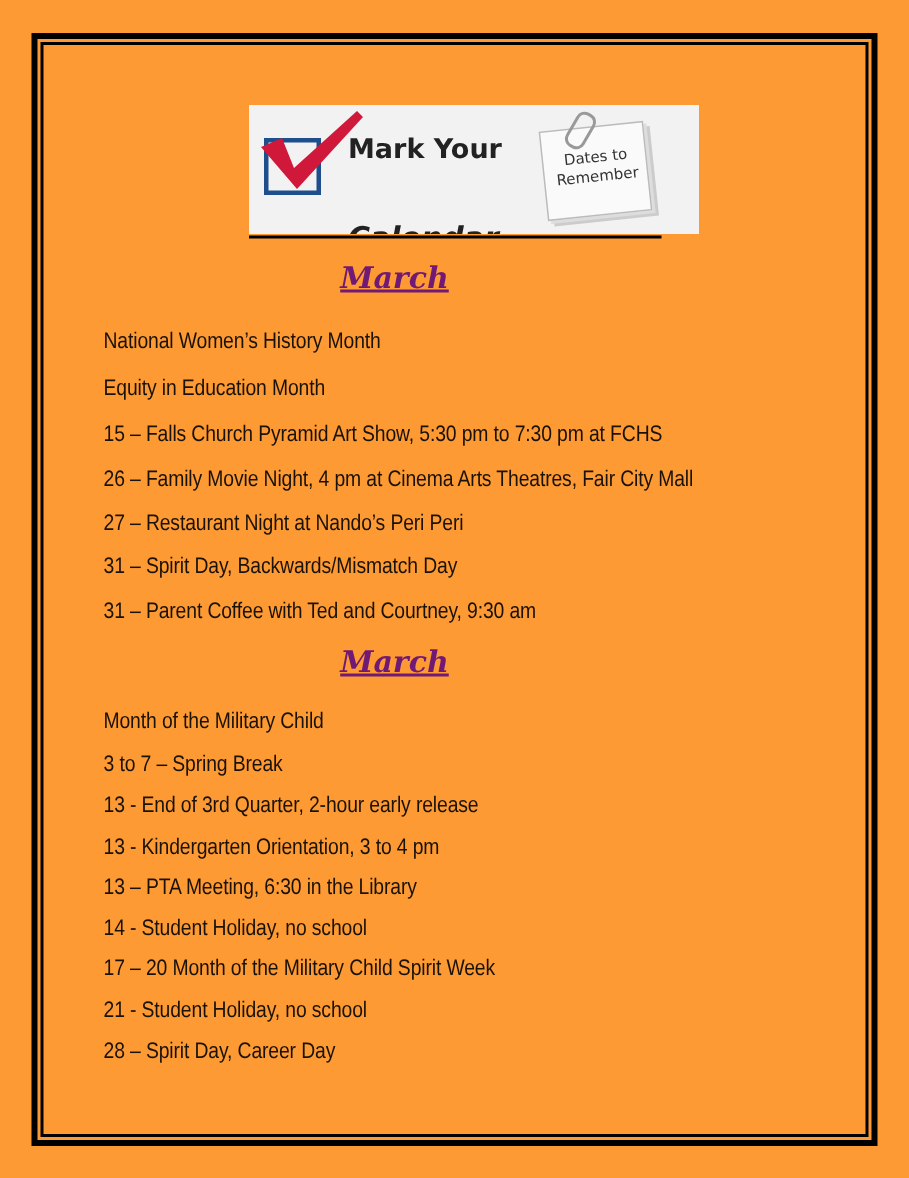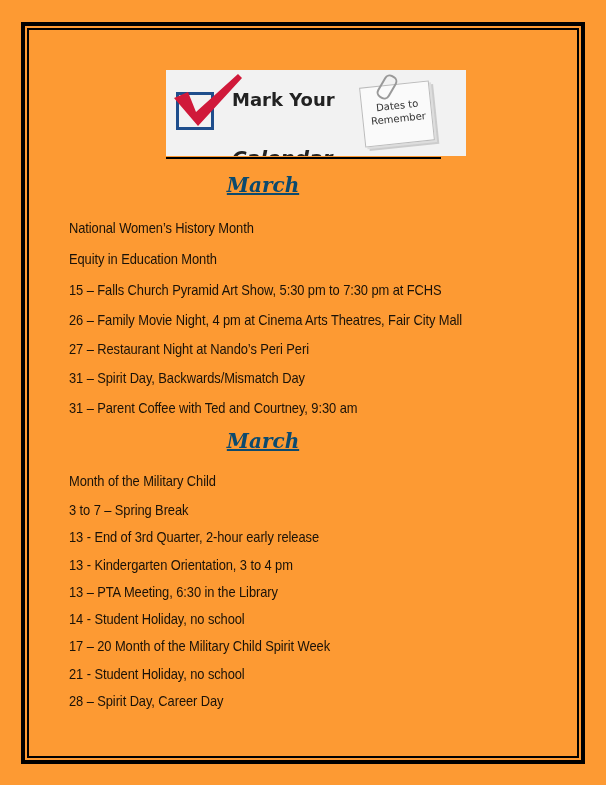--- a/index.html
+++ b/index.html
@@ -8,21 +8,21 @@
   .frame-inner { position:absolute; left:27px; top:28px; width:552px; height:730px; border:2px solid #000; box-sizing:border-box; }
   .banner { position:absolute; left:166px; top:70px; width:300px; height:86px; background:#f2f2f2; overflow:hidden; }
   .banner-rule { position:absolute; left:166px; top:157px; width:275px; height:2px; background:#000; }
   .check-box { position:absolute; left:10px; top:22px; width:38px; height:38px; border:3px solid #1f4e8c; box-sizing:border-box; }
   .check-mark { position:absolute; left:0; top:0; }
   .mark-text { position:absolute; left:66px; top:20px; font-family:"DejaVu Sans", sans-serif; font-weight:bold; font-size:18px; color:#222; line-height:20px; }
   .mark-text .l2 { font-style:italic; font-size:20px;margin-top:38px; }
   .note { position:absolute; left:196px; top:14px; width:68px; height:58px; background:#fafafa; border:1px solid #bbb; transform:rotate(-6deg); box-shadow:2px 2px 0 #ddd, 4px 4px 0 #ccc; }
   .note-text { position:absolute; left:6px; top:14px; width:58px; text-align:center; font-family:"DejaVu Sans", sans-serif; font-size:10px; color:#333; line-height:13px; }
   .clip { position:absolute; left:214px; top:4px; width:10px; height:22px; border:2px solid #999; border-radius:6px; transform:rotate(30deg); }
-  .month-heading { position:absolute; left:0; width:526px; text-align:center; font-family:"DejaVu Serif", serif; font-weight:bold; font-style:italic; font-size:20px; color:#0c4a6e; }
+  .month-heading { position:absolute; left:0; width:526px; text-align:center; font-family:"DejaVu Serif", serif; font-weight:bold; font-style:italic; font-size:20px; color:#701a75; }
   .month-heading span { text-decoration:underline; }
   .item { position:absolute; left:69px; font-size:15px; color:#1a1208; white-space:nowrap; transform:scaleX(0.86); transform-origin:left center; letter-spacing:-0.1px; }
 </style>
 </head>
 <body>
 
 <div class="frame-outer"></div>
 <div class="frame-inner"></div>
 
 <div class="banner">

